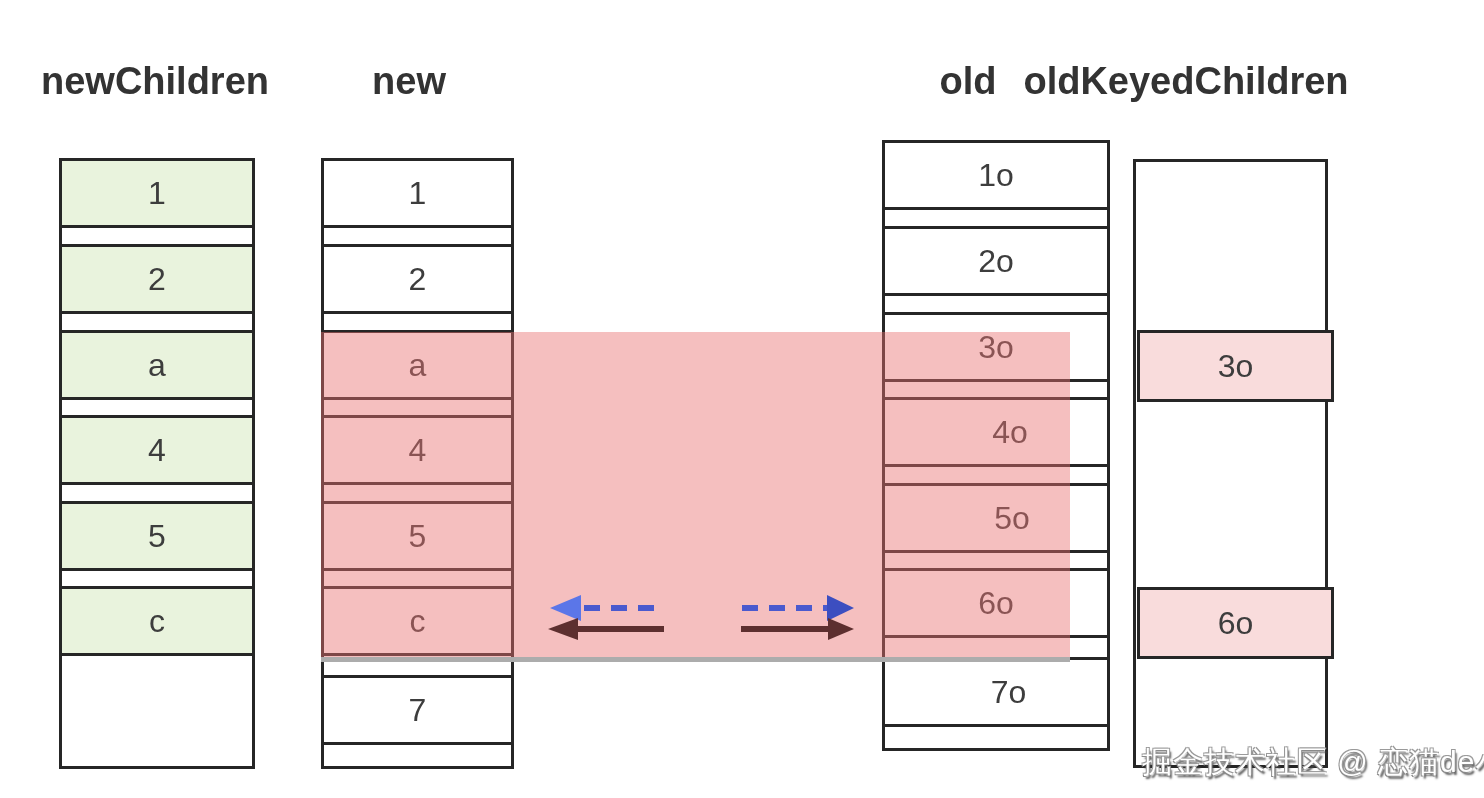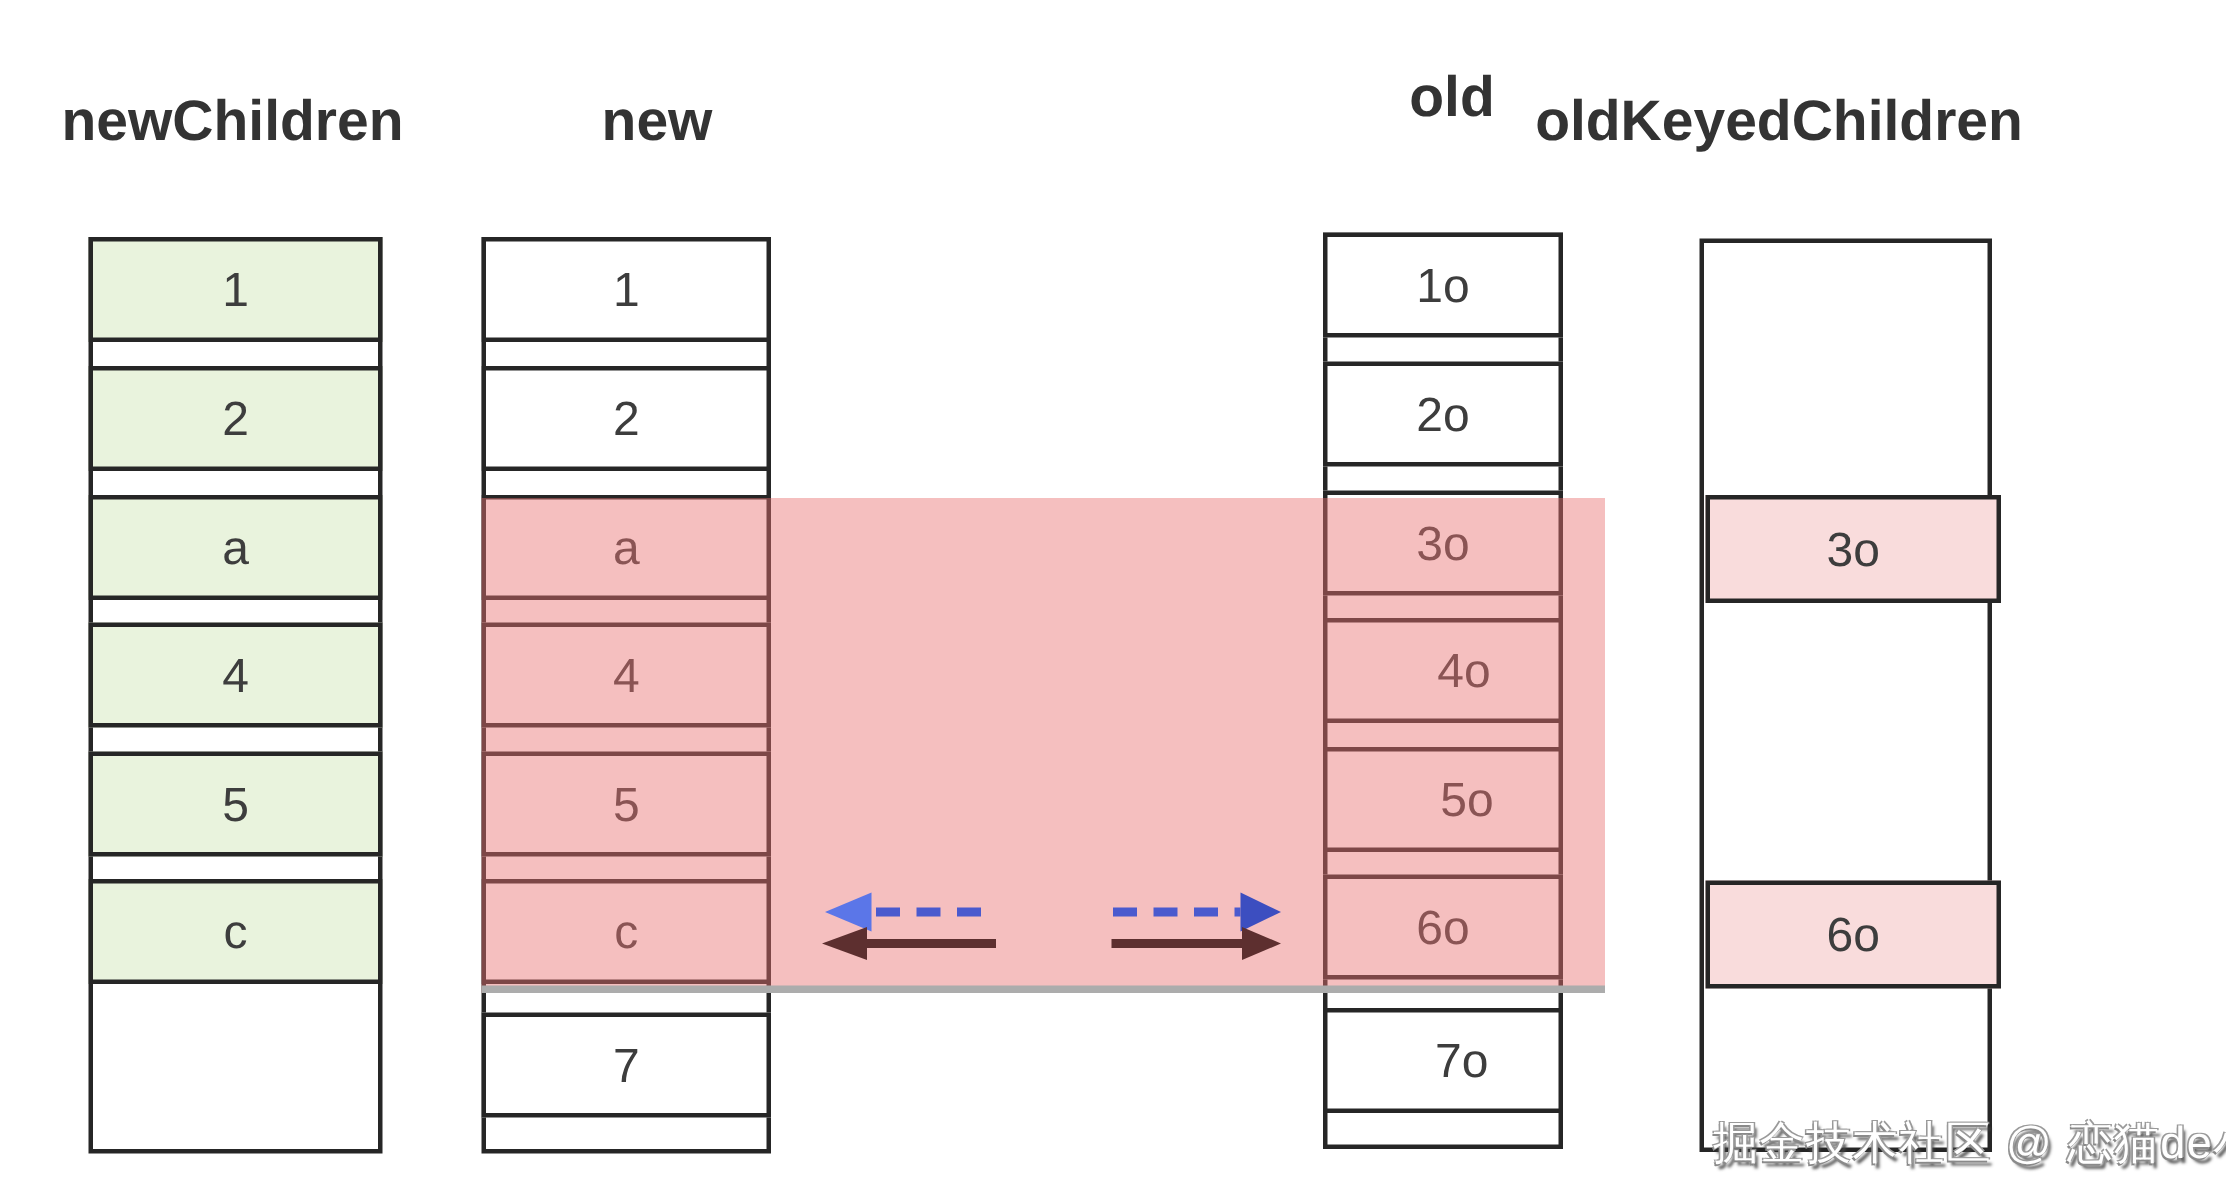--- a/index.html
+++ b/index.html
@@ -86,22 +86,22 @@
       -1px -1px 0 #9a9a9a,
        1px -1px 0 #9a9a9a,
       -1px  1px 0 #8a8a8a,
        2px  3px 2px rgba(70,70,70,0.9);
   }
 </style>
 </head>
 <body>
 
 <div class="title" style="left:155px; top:60px;">newChildren</div>
-<div class="title" style="left:438px; top:60px;">new</div>
-<div class="title" style="left:968px; top:44px;">old</div>
+<div class="title" style="left:409px; top:60px;">new</div>
+<div class="title" style="left:968px; top:60px;">old</div>
 <div class="title" style="left:1186px; top:60px;">oldKeyedChildren</div>
 
 <div class="col" style="left:59px; top:158px; width:196px; height:611px;">
   <div class="cell green" style="top:-3px;">1</div>
   <div class="cell green" style="top:83px;">2</div>
   <div class="cell green" style="top:169px;">a</div>
   <div class="cell green" style="top:254px;">4</div>
   <div class="cell green" style="top:340px;">5</div>
   <div class="cell green" style="top:425px;">c</div>
 </div>
@@ -109,21 +109,21 @@
 <div class="col" style="left:321px; top:158px; width:193px; height:611px;">
   <div class="cell" style="top:-3px;">1</div>
   <div class="cell" style="top:83px;">2</div>
   <div class="cell" style="top:169px;">a</div>
   <div class="cell" style="top:254px;">4</div>
   <div class="cell" style="top:340px;">5</div>
   <div class="cell" style="top:425px;">c</div>
   <div class="cell" style="top:514px;">7</div>
 </div>
 
-<div class="col" style="left:882px; top:155px; width:160px; height:611px;">
+<div class="col" style="left:882px; top:140px; width:228px; height:611px;">
   <div class="cell" style="top:-3px;">1o</div>
   <div class="cell" style="top:83px;">2o</div>
   <div class="cell" style="top:169px;">3o</div>
   <div class="cell" style="top:254px;padding-left:28px;">4o</div>
   <div class="cell" style="top:340px;padding-left:32px;">5o</div>
   <div class="cell" style="top:425px;">6o</div>
   <div class="cell" style="top:514px;padding-left:25px;">7o</div>
 </div>
 
 <div class="col" style="left:1133px; top:159px; width:195px; height:609px;"></div>

